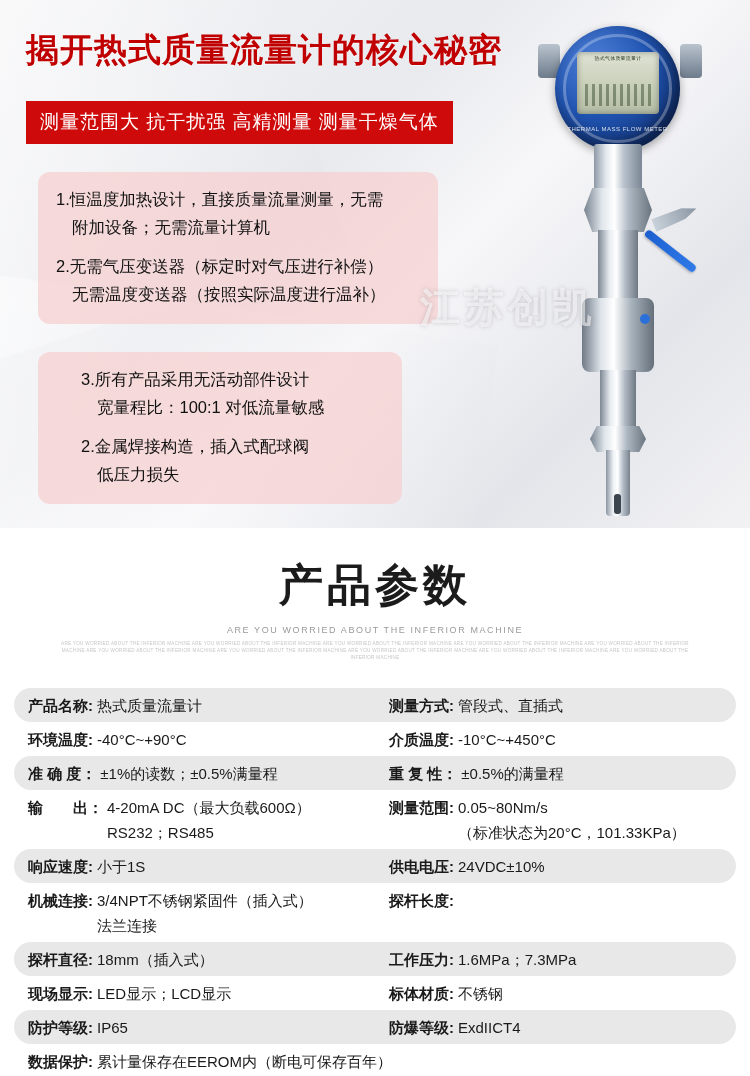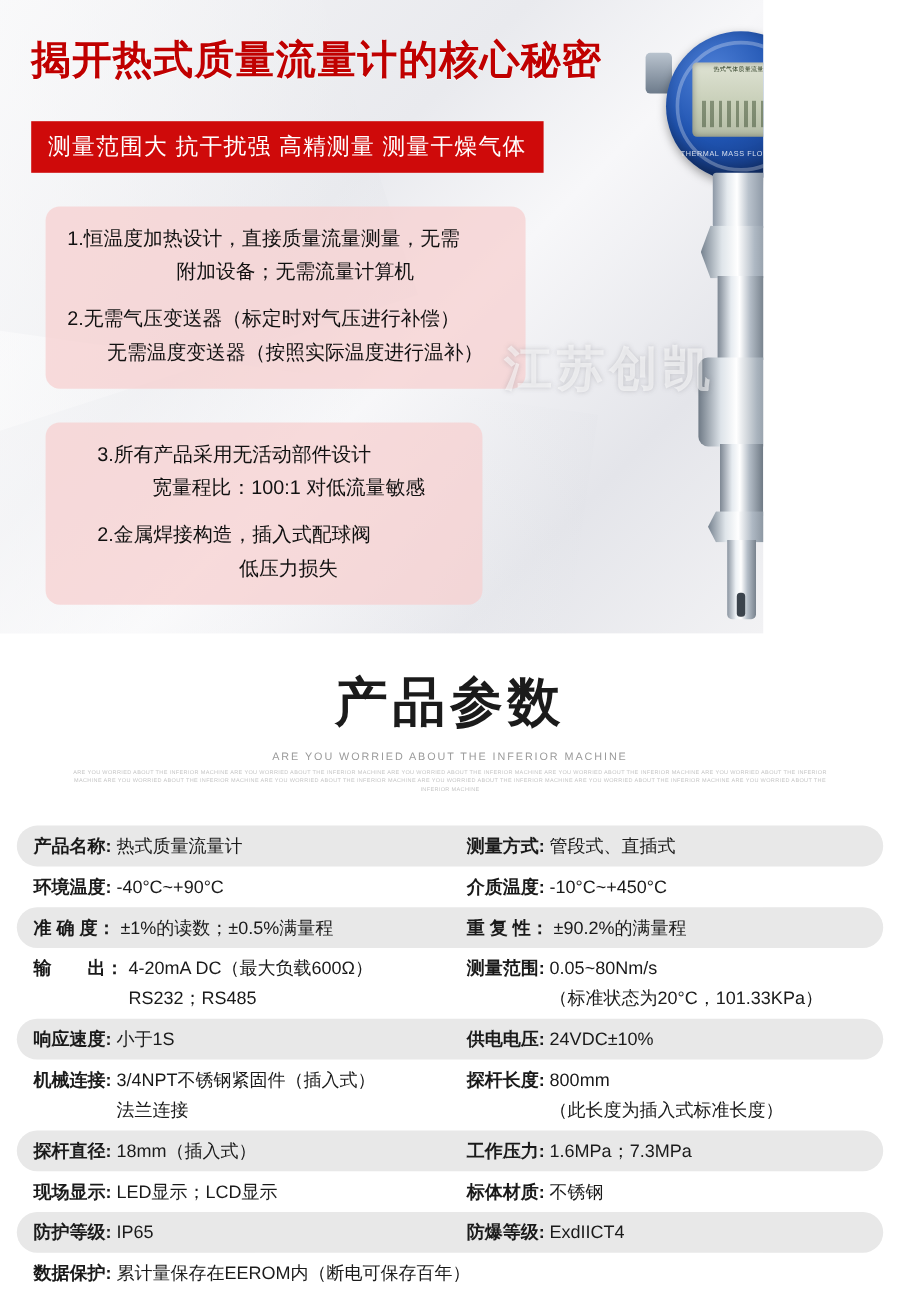--- a/index.html
+++ b/index.html
@@ -7,21 +7,21 @@
     width: 750px;
     height: 1076px;
     font-family: "Liberation Sans", "DejaVu Sans", sans-serif;
     background: #ffffff;
     overflow: hidden;
   }
 
   
   .hero {
     position: relative;
-    width: 636px;
+    width: 750px;
     height: 528px;
     background:
       linear-gradient(135deg, #f4f4f6 0%, #e9eaee 38%, #f7f7f9 55%, #e4e5ea 78%, #f2f2f4 100%);
     overflow: hidden;
   }
   .hero:before {
     content: "";
     position: absolute;
     left: -120px; top: -60px;
     width: 420px; height: 380px;
@@ -74,21 +74,21 @@
   }
   .feature-box.box1 { top: 172px; width: 400px; }
   .feature-box.box2 { top: 352px; width: 364px; padding-left: 43px; }
 
   .feature-line {
     font-size: 16.5px;
     color: #111111;
     line-height: 27px;
     white-space: pre;
   }
-  .feature-line.sub { padding-left: 16px; text-align: center; }
+  .feature-line.sub { padding-left: 16px; }
   .feature-line + .feature-line { margin-top: 1px; }
   .feature-group + .feature-group { margin-top: 12px; }
 
   
   .product {
     position: absolute;
     left: 520px;
     top: 14px;
     width: 220px;
     height: 510px;
@@ -399,21 +399,21 @@
           <span class="val">-10°C~+450°C</span>
         </div>
       </div>
       <div class="row shaded">
         <div class="cell cell-left">
           <span class="lbl">准 确 度：</span>
           <span class="val">±1%的读数；±0.5%满量程</span>
         </div>
         <div class="cell cell-right">
           <span class="lbl">重 复 性：</span>
-          <span class="val">±90.2%的满量程</span>
+          <span class="val">±0.5%的满量程</span>
         </div>
       </div>
       <div class="row">
         <div class="cell cell-left">
           <span class="lbl">输　　出：</span>
           <span class="val">4-20mA DC（最大负载600Ω）
 RS232；RS485</span>
         </div>
         <div class="cell cell-right">
           <span class="lbl">测量范围:</span>
@@ -432,22 +432,20 @@
         </div>
       </div>
       <div class="row">
         <div class="cell cell-left">
           <span class="lbl">机械连接:</span>
           <span class="val">3/4NPT不锈钢紧固件（插入式）
 法兰连接</span>
         </div>
         <div class="cell cell-right">
           <span class="lbl">探杆长度:</span>
-          <span class="val">800mm
-（此长度为插入式标准长度）</span>
         </div>
       </div>
       <div class="row shaded">
         <div class="cell cell-left">
           <span class="lbl">探杆直径:</span>
           <span class="val">18mm（插入式）</span>
         </div>
         <div class="cell cell-right">
           <span class="lbl">工作压力:</span>
           <span class="val">1.6MPa；7.3MPa</span>

